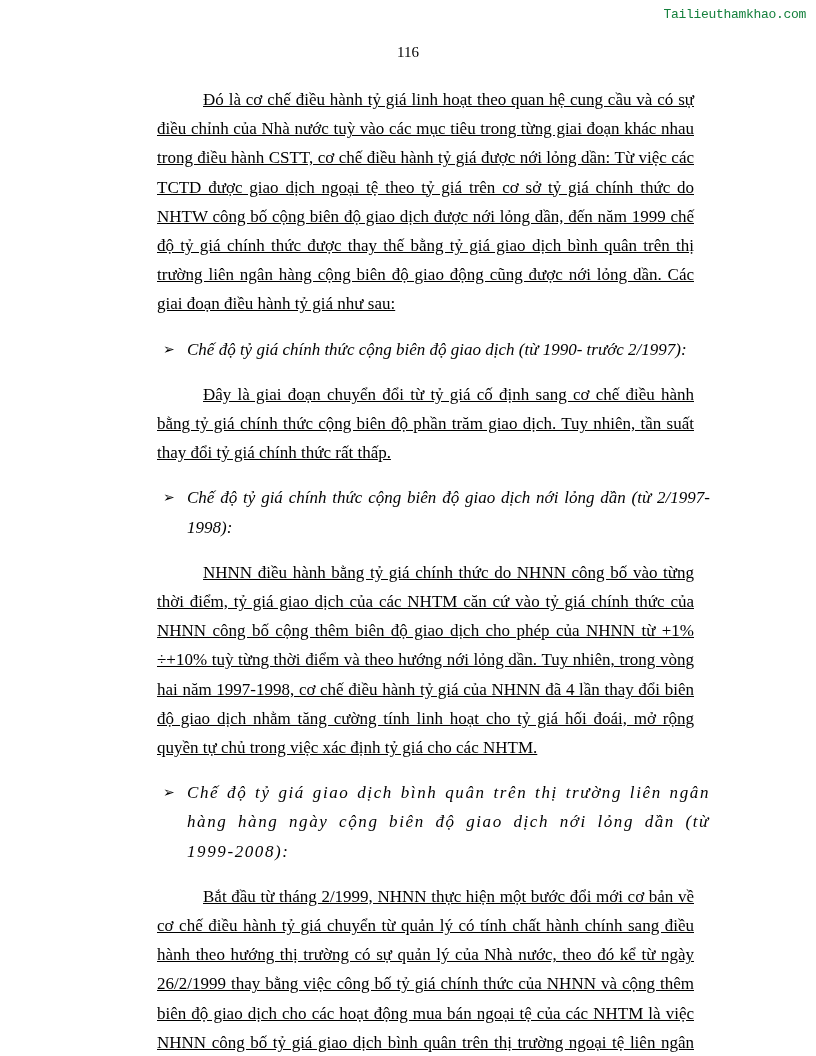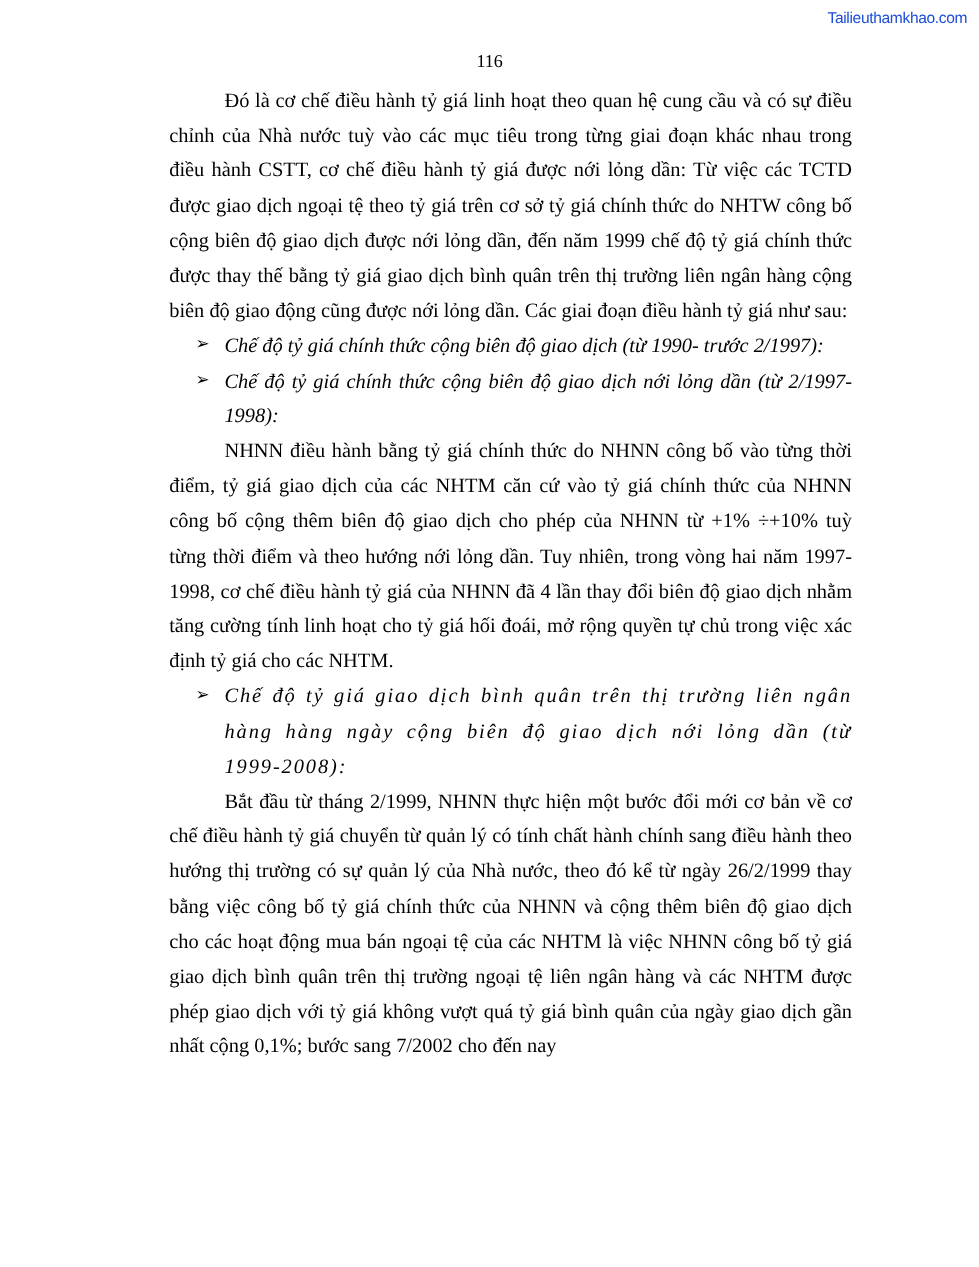--- a/index.html
+++ b/index.html
@@ -1,49 +1,50 @@
 <!DOCTYPE html>
 <html><head>
   <meta charset="utf-8">
   <style>
     html, body { margin: 0; padding: 0; background: #ffffff; }
     body { width: 816px; height: 1056px; position: relative; overflow: hidden; }
     .watermark {
       position: absolute; top: 7px; right: 10px;
-      font-family: Liberation Sans, sans-serif; font-size: 13px;
-      color: #1d4ed8; letter-spacing: -0.3px;
+      font-family: Liberation Mono, monospace; font-size: 13px;
+      color: #15803d; letter-spacing: -0.3px;
     }
     .page-number {
       position: absolute; top: 44px; left: 0; width: 816px; text-align: center;
       font-family: "Liberation Serif", serif; font-size: 15px; color: #000;
     }
     .content {
       position: absolute; top: 69px; left: 141px; width: 569px;
       font-family: "Liberation Serif", serif; font-size: 17px; color: #000;
       line-height: 29.2px;
     }
-    .para { text-align: justify; text-indent: 46px; margin: 0; }
+    .para { text-align: justify; text-indent: 46px; margin: 16px; text-decoration: underline; }
     .bullet { position: relative; padding-left: 46px; margin: 0; font-style: italic; text-align: justify; }
     .bullet .arrow {
       position: absolute; left: 22px; top: 0; font-style: normal; font-size: 14px;
     }
     .bullet.spaced { letter-spacing: 1.6px; }
   </style>
 </head>
 <body>
 
 <div class="watermark">Tailieuthamkhao.com</div>
 <div class="page-number">116</div>
 
 <div class="content">
   <p class="para">Đó là cơ chế điều hành tỷ giá linh hoạt theo quan hệ cung cầu và có sự điều chỉnh của Nhà nước tuỳ vào các mục tiêu trong từng giai đoạn khác nhau trong điều hành CSTT, cơ chế điều hành tỷ giá được nới lỏng dần: Từ việc các TCTD được giao dịch ngoại tệ theo tỷ giá trên cơ sở tỷ giá chính thức do NHTW công bố cộng biên độ giao dịch được nới lỏng dần, đến năm 1999 chế độ tỷ giá chính thức được thay thế bằng tỷ giá giao dịch bình quân trên thị trường liên ngân hàng cộng biên độ giao động cũng được nới lỏng dần. Các giai đoạn điều hành tỷ giá như sau:</p>
   <div class="bullet">
     <span class="arrow">➢</span>
     <span>Chế độ tỷ giá chính thức cộng biên độ giao dịch (từ 1990- trước 2/1997):</span>
   </div>
+  <p class="para">Đây là giai đoạn chuyển đổi từ tỷ giá cố định sang cơ chế điều hành bằng tỷ giá chính thức cộng biên độ phần trăm giao dịch. Tuy nhiên, tần suất thay đổi tỷ giá chính thức rất thấp.</p>
   <div class="bullet">
     <span class="arrow">➢</span>
     <span>Chế độ tỷ giá chính thức cộng biên độ giao dịch nới lỏng dần (từ 2/1997-1998):</span>
   </div>
   <p class="para">NHNN điều hành bằng tỷ giá chính thức do NHNN công bố vào từng thời điểm, tỷ giá giao dịch của các NHTM căn cứ vào tỷ giá chính thức của NHNN công bố cộng thêm biên độ giao dịch cho phép của NHNN từ +1% ÷+10% tuỳ từng thời điểm và theo hướng nới lỏng dần. Tuy nhiên, trong vòng hai năm 1997-1998, cơ chế điều hành tỷ giá của NHNN đã 4 lần thay đổi biên độ giao dịch nhằm tăng cường tính linh hoạt cho tỷ giá hối đoái, mở rộng quyền tự chủ trong việc xác định tỷ giá cho các NHTM.</p>
   <div class="bullet spaced">
     <span class="arrow">➢</span>
     <span>Chế độ tỷ giá giao dịch bình quân trên thị trường liên ngân hàng hàng ngày cộng biên độ giao dịch nới lỏng dần (từ 1999-2008):</span>
   </div>
   <p class="para">Bắt đầu từ tháng 2/1999, NHNN thực hiện một bước đổi mới cơ bản về cơ chế điều hành tỷ giá chuyển từ quản lý có tính chất hành chính sang điều hành theo hướng thị trường có sự quản lý của Nhà nước, theo đó kể từ ngày 26/2/1999 thay bằng việc công bố tỷ giá chính thức của NHNN và cộng thêm biên độ giao dịch cho các hoạt động mua bán ngoại tệ của các NHTM là việc NHNN công bố tỷ giá giao dịch bình quân trên thị trường ngoại tệ liên ngân hàng và các NHTM được phép giao dịch với tỷ giá không vượt quá tỷ giá bình quân của ngày giao dịch gần nhất cộng 0,1%; bước sang 7/2002 cho đến nay</p>

